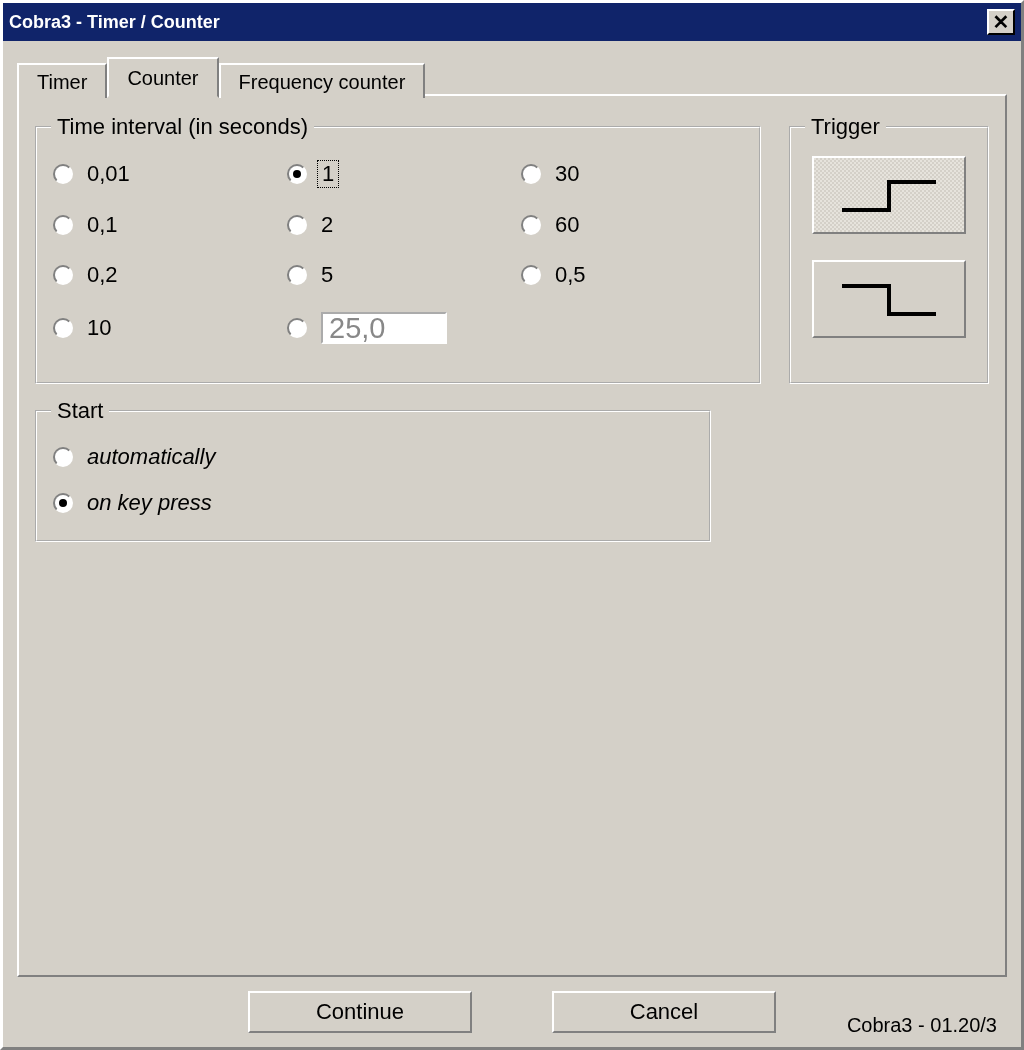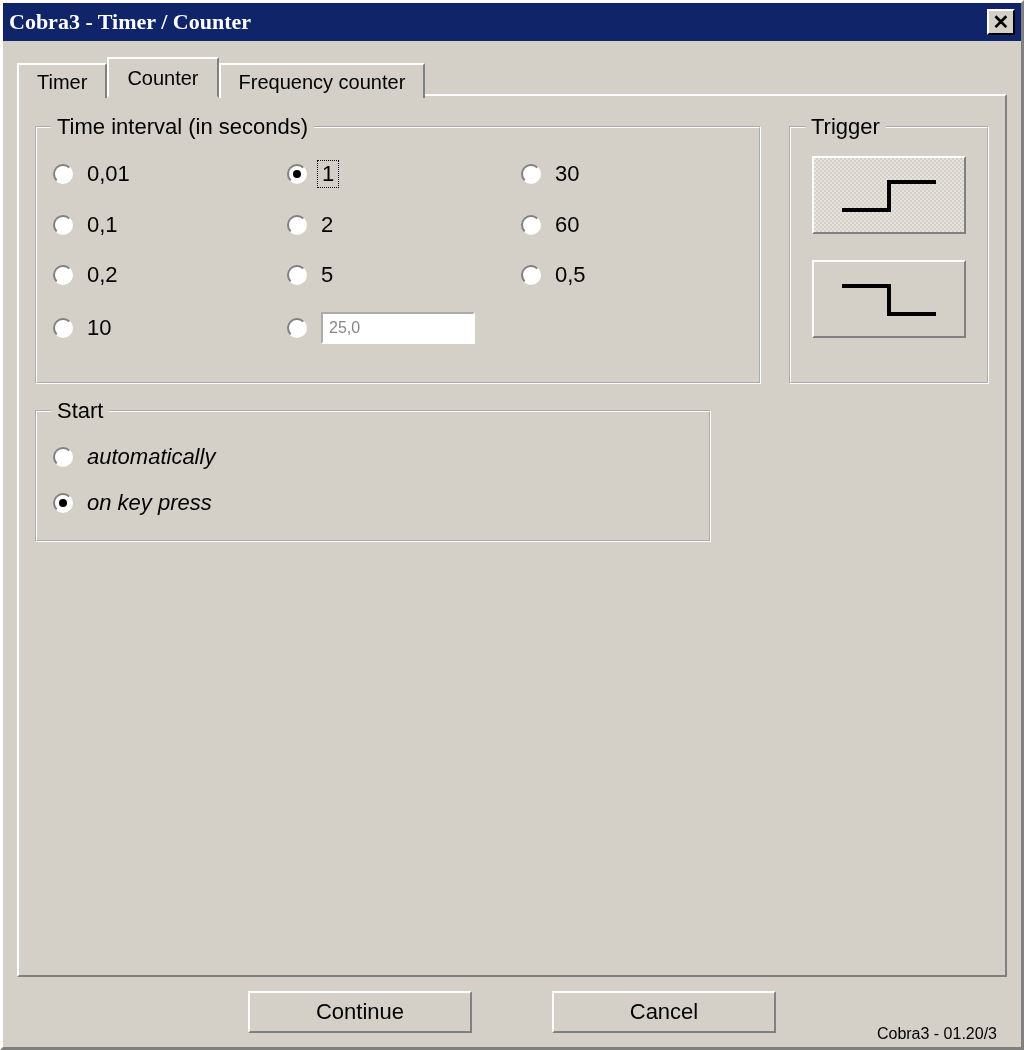--- a/index.html
+++ b/index.html
@@ -24,22 +24,21 @@
     background: #10246a;
     color: #fff;
     display: flex;
     align-items: center;
     justify-content: space-between;
     padding: 4px 6px;
     height: 38px;
   }
   .titlebar .title {
     font-weight: bold;
-    font-size: 22px;
-    font-family: Liberation Serif, serif;
+    font-size: 18px;
   }
   .close-btn {
     width: 28px;
     height: 26px;
     background: #d4d0c8;
     border: 2px solid #000;
     border-top-color: #fff;
     border-left-color: #fff;
     display: flex;
     align-items: center;
@@ -139,27 +138,27 @@
     background: #000;
     border-radius: 50%;
     display: block;
   }
   .dotted-focus {
     border: 1px dotted #000;
     padding: 0 4px;
     margin-left: -4px;
   }
   .custom-input {
-    width: 154px;
+    width: 126px;
     height: 32px;
     border: 2px inset #fff;
     background: #fff;
     color: #888;
     padding: 2px 6px;
-    font-size: 16px;
+    font-size: 29px;
   }
   .start-list {
     display: flex;
     flex-direction: column;
     gap: 20px;
     padding: 4px 2px 6px 2px;
     font-style: italic;
   }
   
   .trigger-box {
@@ -197,22 +196,22 @@
     border-left-color: #fff;
     background: #d4d0c8;
     display: flex;
     align-items: center;
     justify-content: center;
     font-size: 22px;
   }
   .version {
     position: absolute;
     right: 10px;
-    bottom: 4px;
-    font-size: 16px;
+    bottom: 10px;
+    font-size: 20px;
   }
 </style>
 </head>
 <body>
 
 <div class="window">
   <div class="titlebar">
     <span class="title">Cobra3 - Timer / Counter</span>
     <div class="close-btn">
       <span>✕</span>

